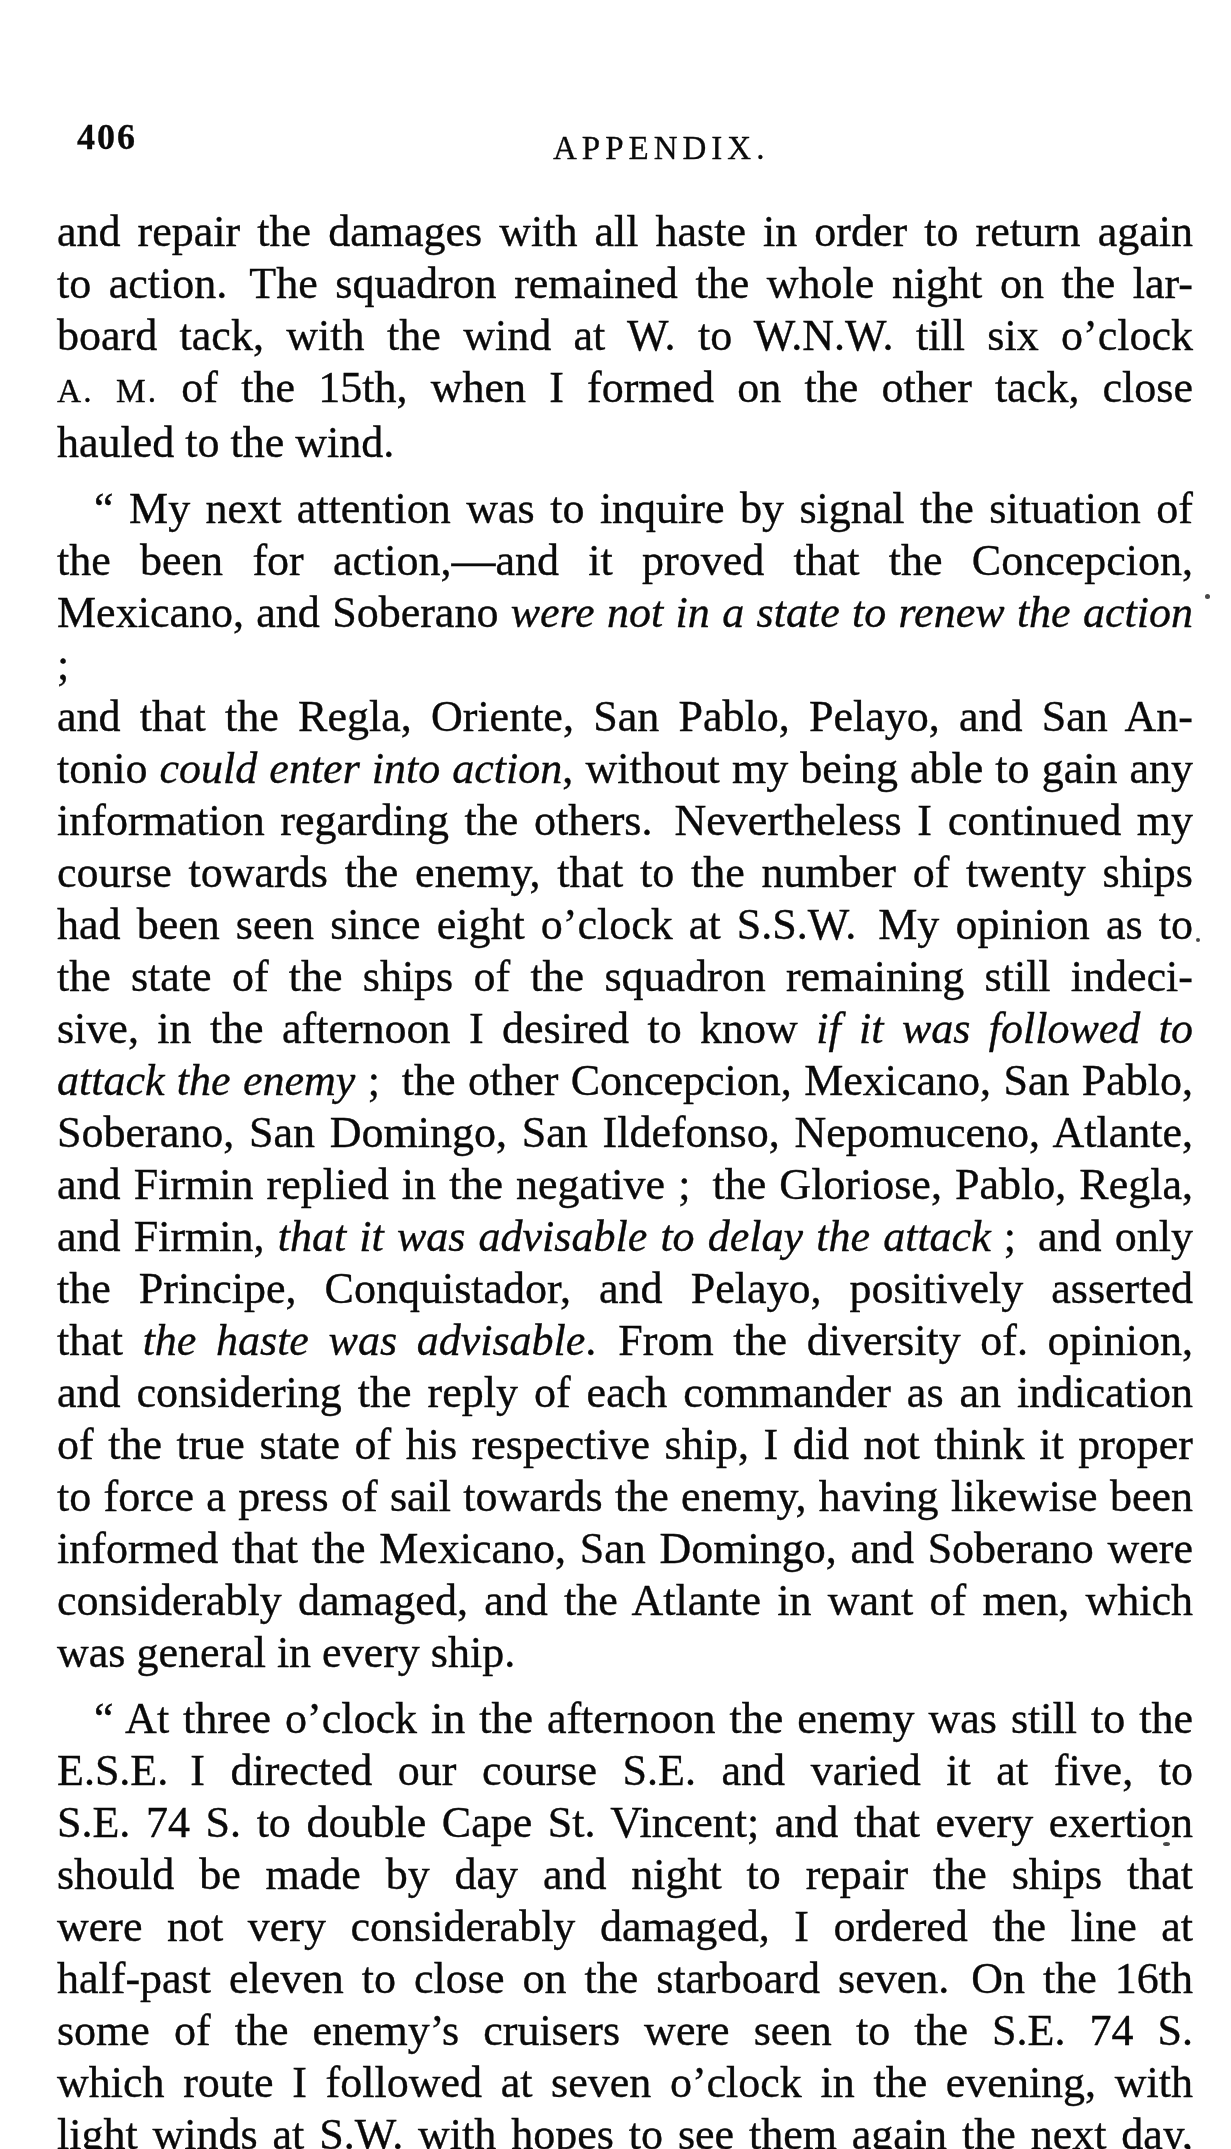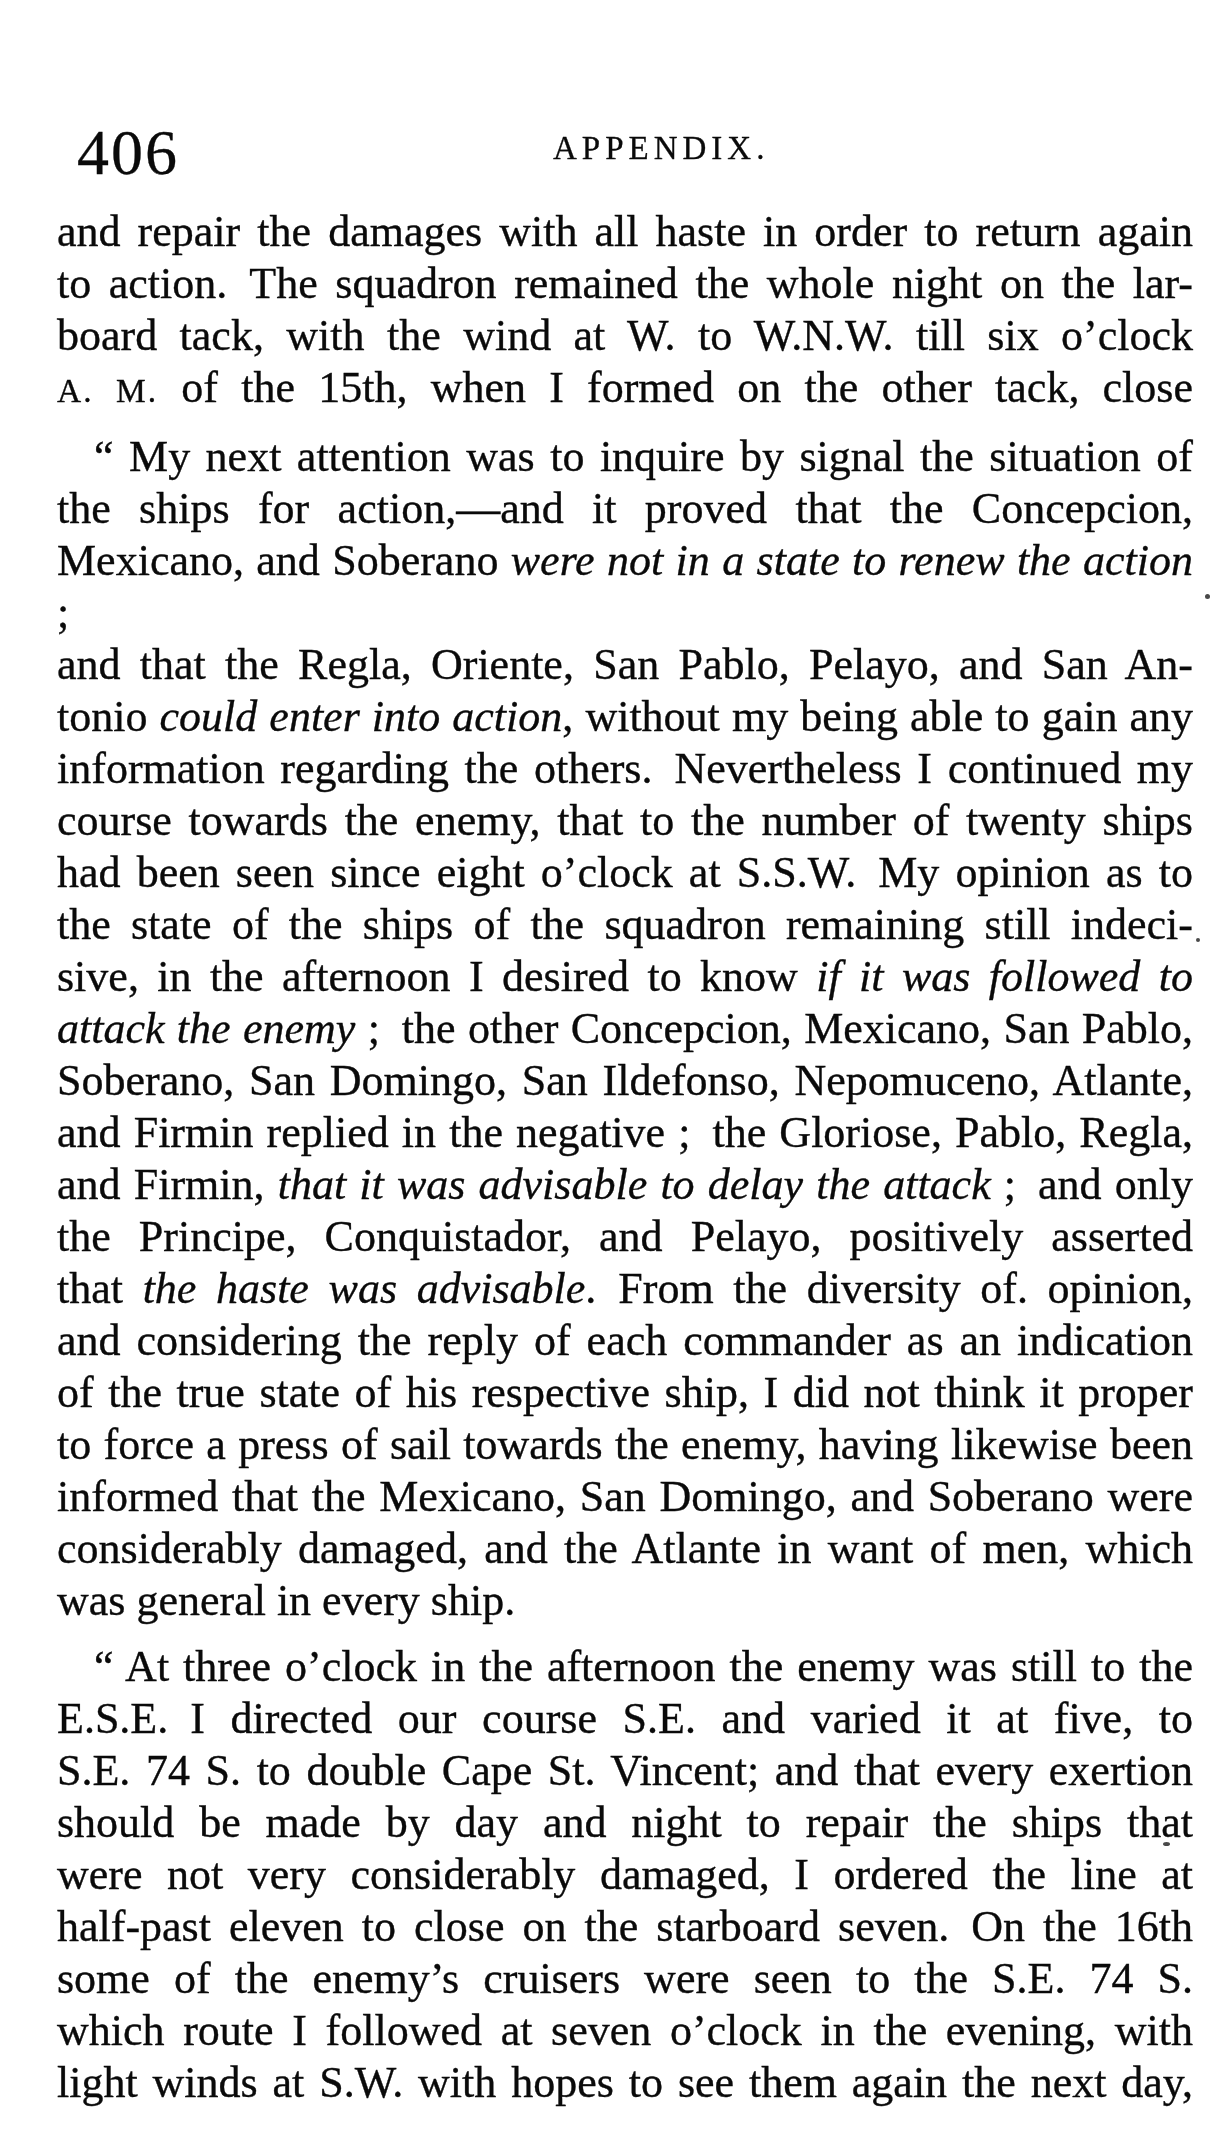--- a/index.html
+++ b/index.html
@@ -11,22 +11,22 @@
     color: #0a0a0a;
   }
   .page {
     position: relative;
     width: 1231px; height: 2149px;
     background: #ffffff;
   }
   .page-number {
     position: absolute;
     left: 77px; top: 116px;
-    font-size: 64px;
-    font-weight: normal;
+    font-size: 36px;
+    font-weight: bold;
     letter-spacing: 2px;
     -webkit-text-stroke: 0.3px #0a0a0a;
   }
   .running-header {
     position: absolute;
     left: 553px; top: 130px;
     font-size: 33px;
     letter-spacing: 5px;
     -webkit-text-stroke: 0.3px #0a0a0a;
   }
@@ -63,24 +63,25 @@
 
 <div class="page">
   <div class="page-number">406</div>
   <div class="running-header">APPENDIX.</div>
   <div class="text-block">
       <div class="para">
         <div class="line"><span>and repair the damages with all haste in order to return again</span></div>
         <div class="line"><span>to action. The squadron remained the whole night on the lar-</span></div>
         <div class="line"><span>board tack, with the wind at W. to W.N.W. till six o’clock</span></div>
         <div class="line"><span class="sc">A. M.</span><span> of the 15th, when I formed on the other tack, close</span></div>
+        <div class="line last"><span>hauled to the wind.</span></div>
       </div>
       <div class="para indent">
         <div class="line"><span>“ My next attention was to inquire by signal the situation of</span></div>
-        <div class="line"><span>the ships for action,—and it proved that the Concepcion,</span></div>
+        <div class="line"><span>the been for action,—and it proved that the Concepcion,</span></div>
         <div class="line"><span>Mexicano, and Soberano </span><span class="it">were not in a state to renew the action</span><span> ;</span></div>
         <div class="line"><span>and that the Regla, Oriente, San Pablo, Pelayo, and San An-</span></div>
         <div class="line"><span>tonio </span><span class="it">could enter into action</span><span>, without my being able to gain any</span></div>
         <div class="line"><span>information regarding the others. Nevertheless I continued my</span></div>
         <div class="line"><span>course towards the enemy, that to the number of twenty ships</span></div>
         <div class="line"><span>had been seen since eight o’clock at S.S.W. My opinion as to</span></div>
         <div class="line"><span>the state of the ships of the squadron remaining still indeci-</span></div>
         <div class="line"><span>sive, in the afternoon I desired to know </span><span class="it">if it was followed to</span></div>
         <div class="line"><span class="it">attack the enemy</span><span> ; the other Concepcion, Mexicano, San Pablo,</span></div>
         <div class="line"><span>Soberano, San Domingo, San Ildefonso, Nepomuceno, Atlante,</span></div>

